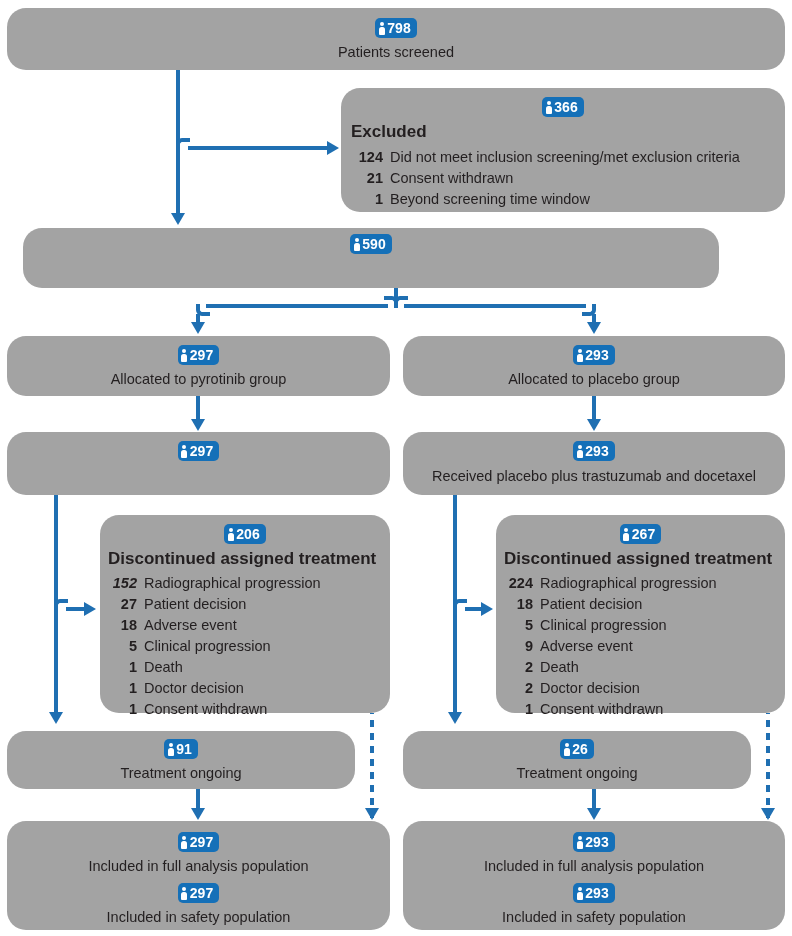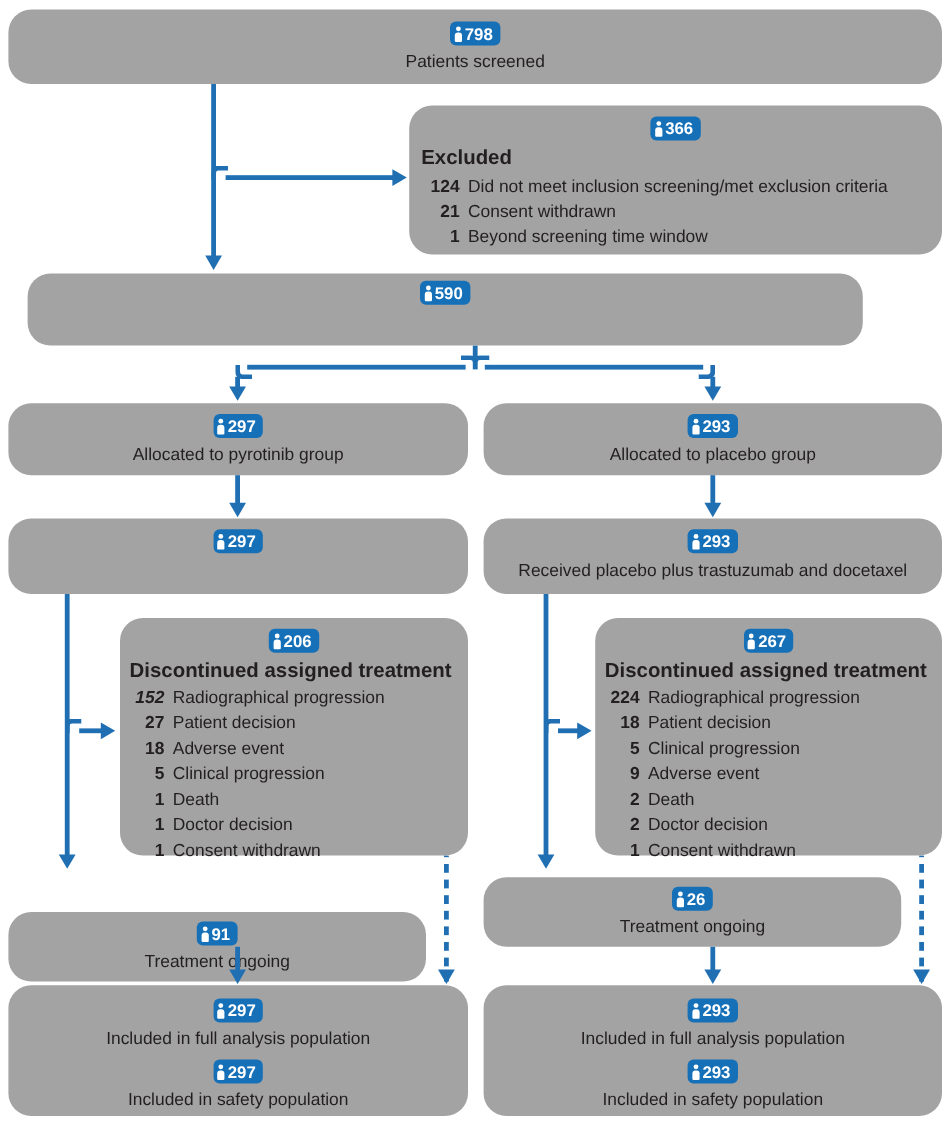--- a/index.html
+++ b/index.html
@@ -309,21 +309,21 @@
         <span class="lbl">Consent withdrawn</span>
       </li>
     </ul>
   </div>
 
   <div class="dashed" style="left:370px;top:713px;height:105px;"></div>
   <div class="arrow-down" style="left:364.5px;top:808px;"></div>
   <div class="dashed" style="left:766px;top:713px;height:105px;"></div>
   <div class="arrow-down" style="left:760.5px;top:808px;"></div>
 
-  <div class="box" style="left:7px;top:760px;width:348px;height:58px;padding-top:8px;">
+  <div class="box" style="left:7px;top:731px;width:348px;height:58px;padding-top:8px;">
     <span class="badge">
       <span class="person"></span>
       <span class="num">91</span>
     </span>
     <span class="caption" style="margin-top:5px;">Treatment ongoing</span>
   </div>
   <div class="box" style="left:403px;top:731px;width:348px;height:58px;padding-top:8px;">
     <span class="badge">
       <span class="person"></span>
       <span class="num">26</span>

